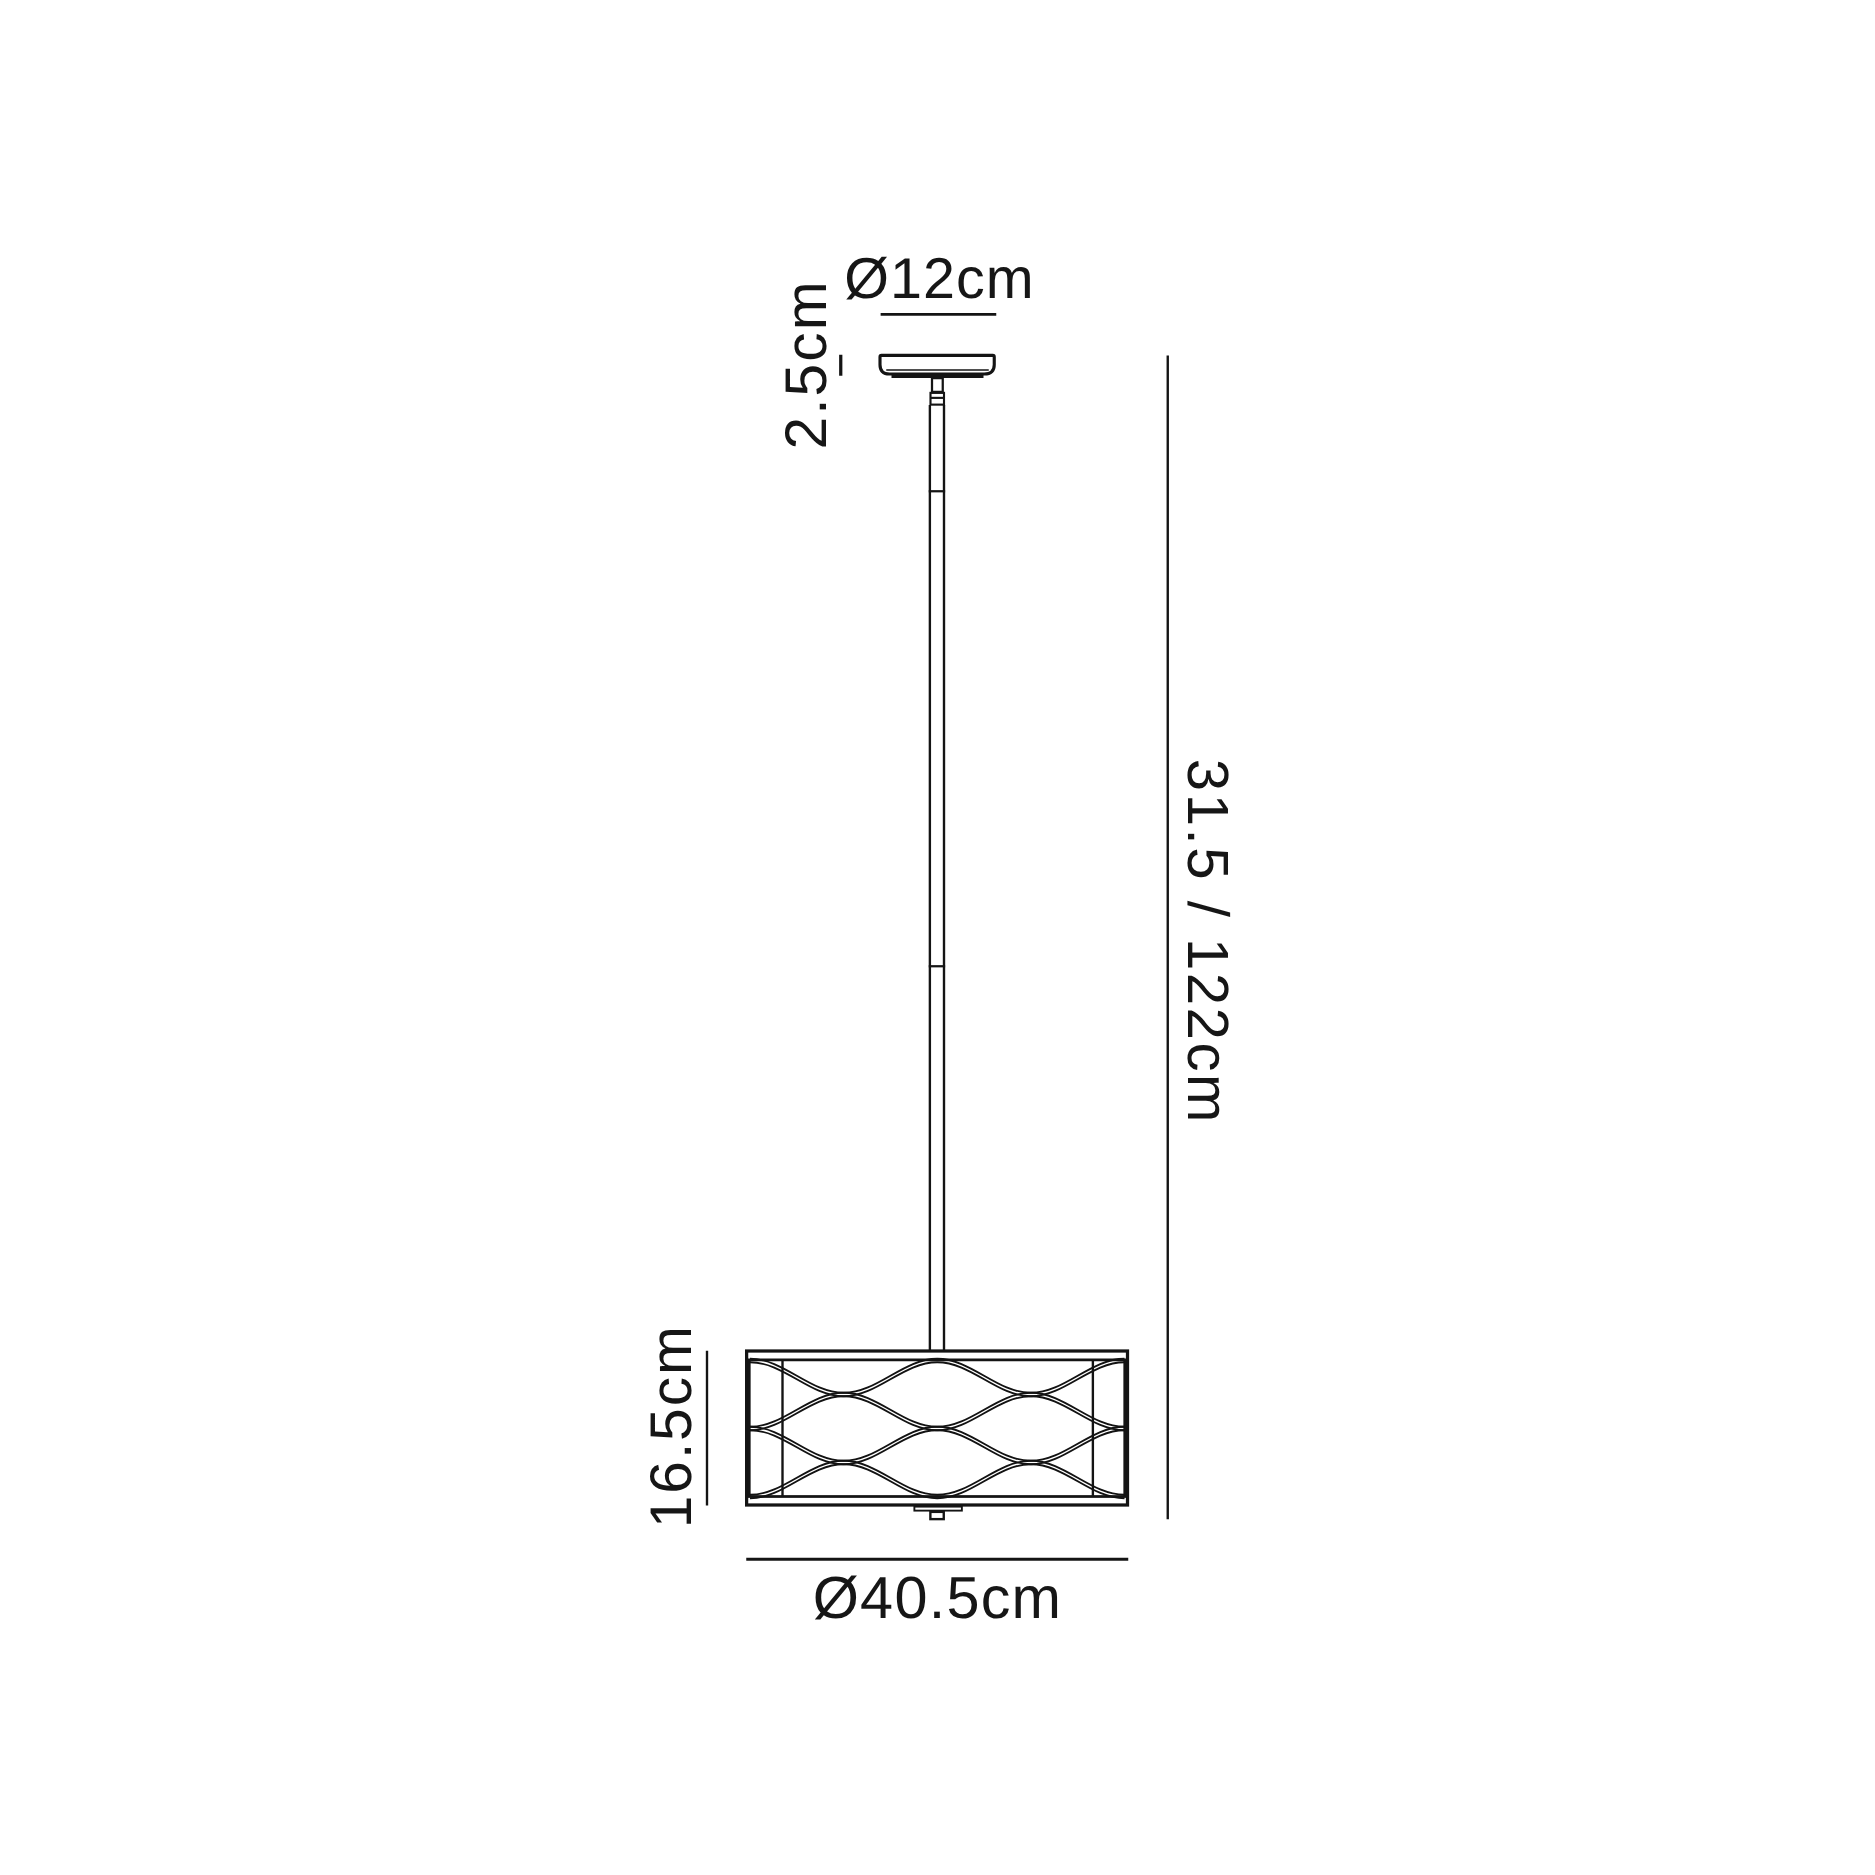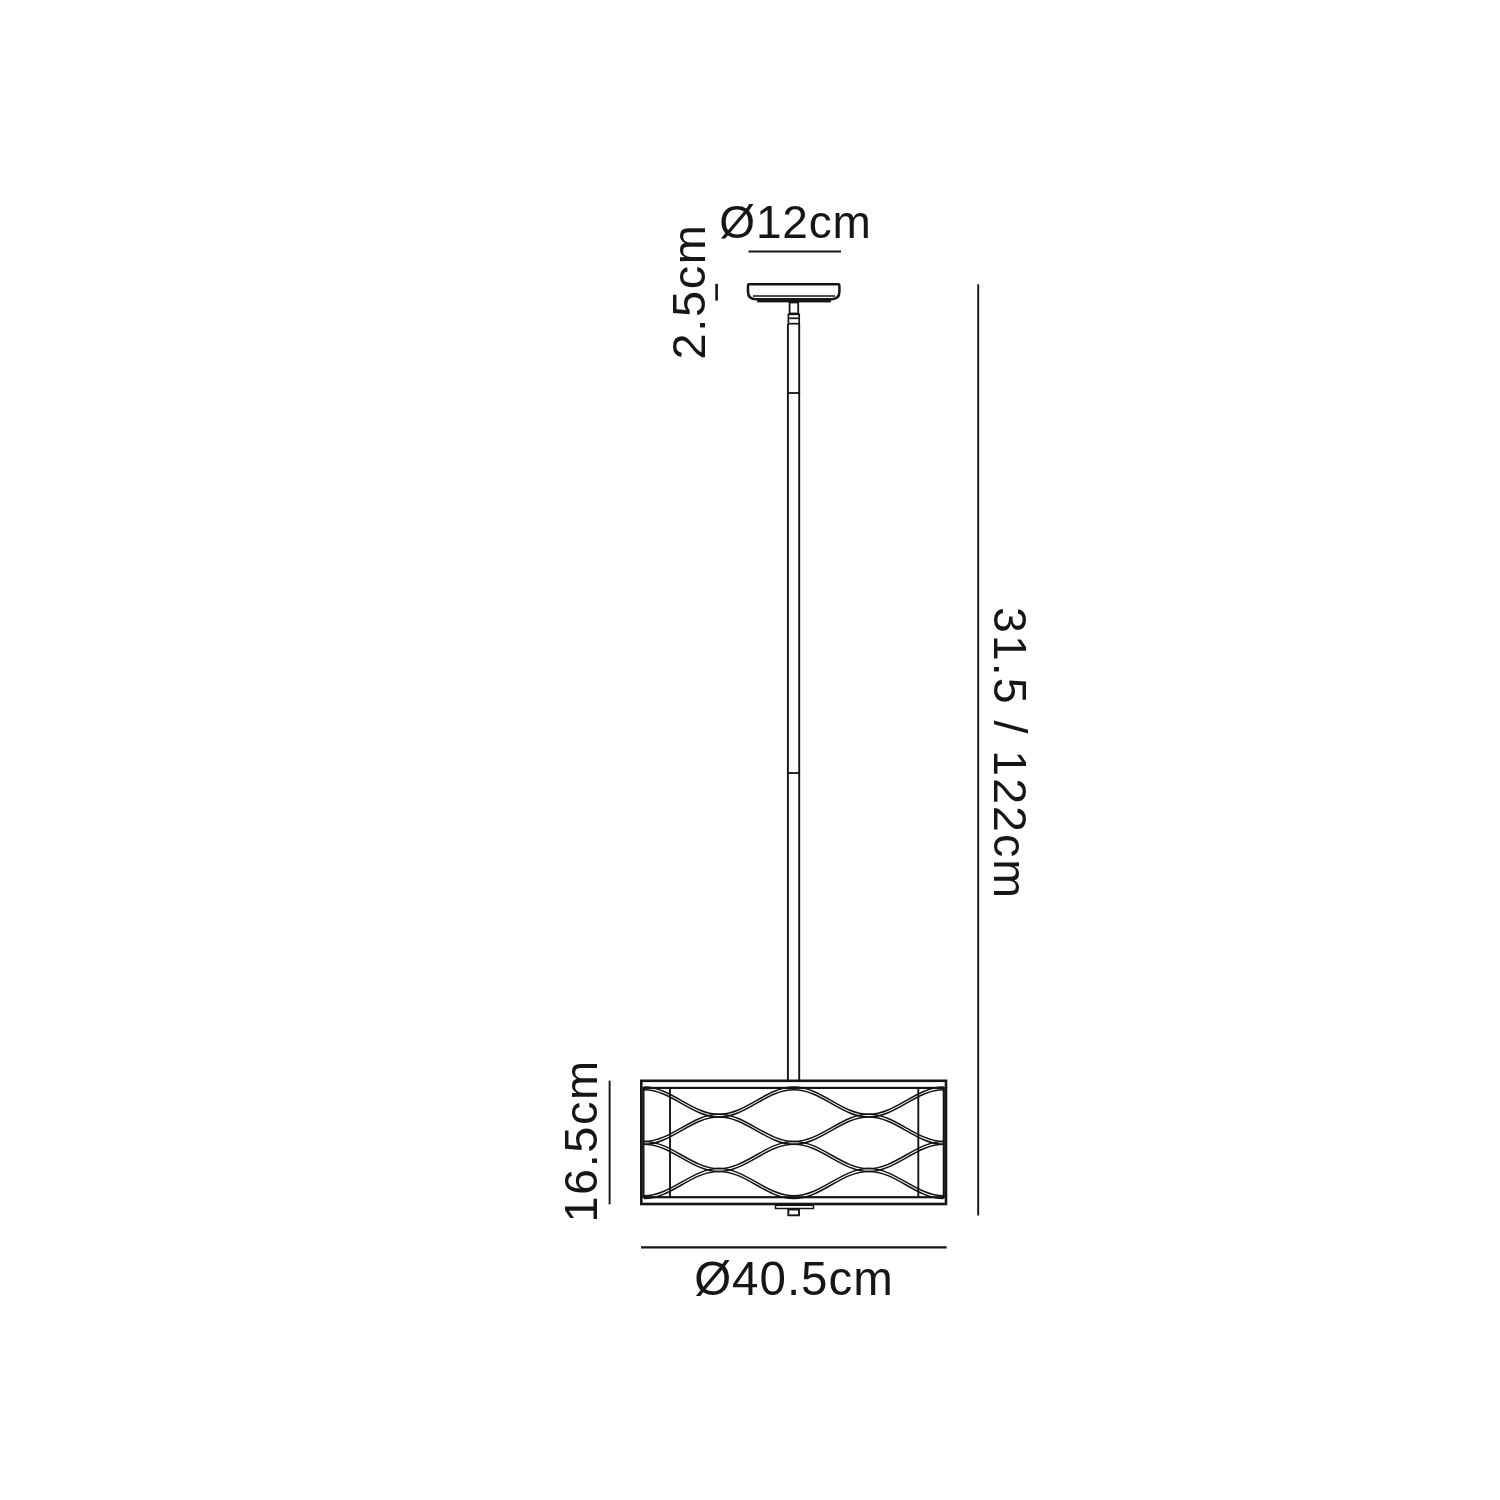--- a/index.html
+++ b/index.html
@@ -1,15 +1,15 @@
 <!DOCTYPE html>
 <html><head><meta charset="utf-8">
 <style>
 html,body{margin:0;padding:0;background:#fff;}
-#c{position:relative;width:1244px;height:1500px;padding-left:44px;}
+#c{position:relative;width:1244px;height:1500px;}
 </style></head>
 <body>
 <div id="c"><svg width="1500" height="1500" viewBox="0 0 1500 1500">
 <rect width="1500" height="1500" fill="#ffffff"></rect>
 <g fill="none" stroke="#141414">
 
 <path d="M705.2 284.3 H794.2 Q795.4 284.3 795.4 285.5 V291.8 Q795.4 299.2 787.5 299.2 H711.5 Q704 299.2 704 291.8 V285.5 Q704 284.3 705.2 284.3 Z" stroke-width="2.5"></path>
 <line x1="709" y1="296" x2="791" y2="296" stroke-width="1.3"></line>
 <rect x="714" y="300.2" width="72" height="1.4" stroke-width="1.6"></rect>
 

